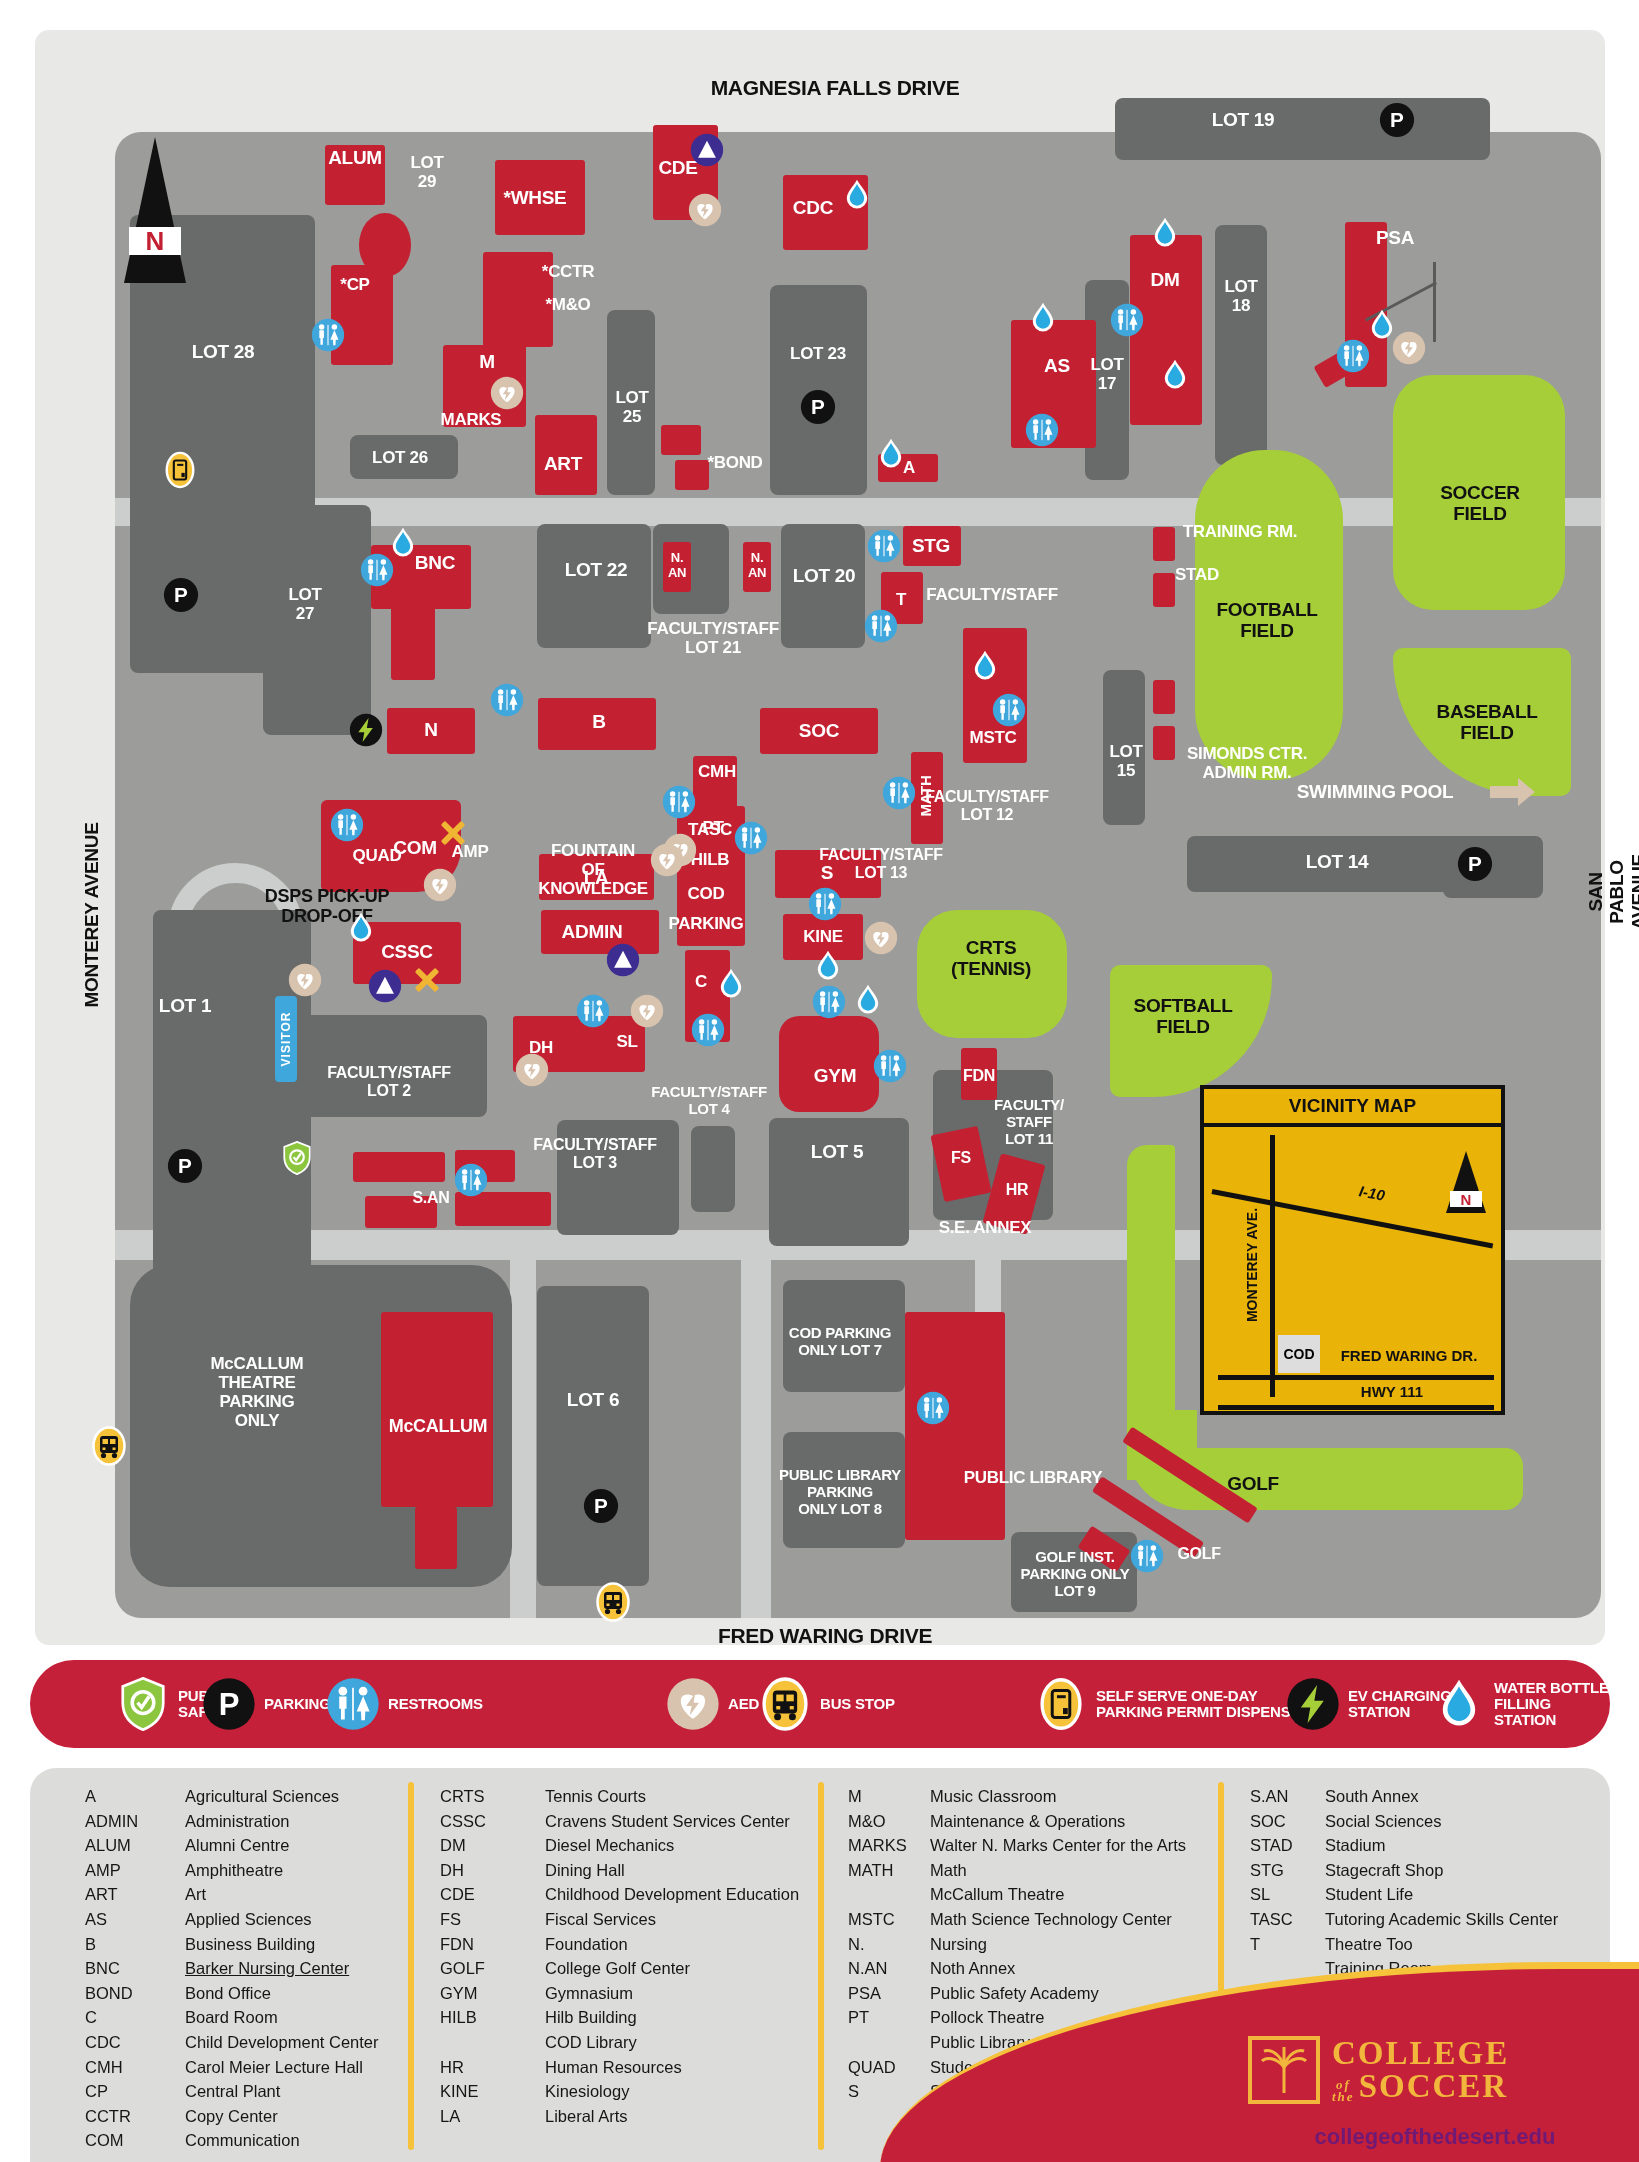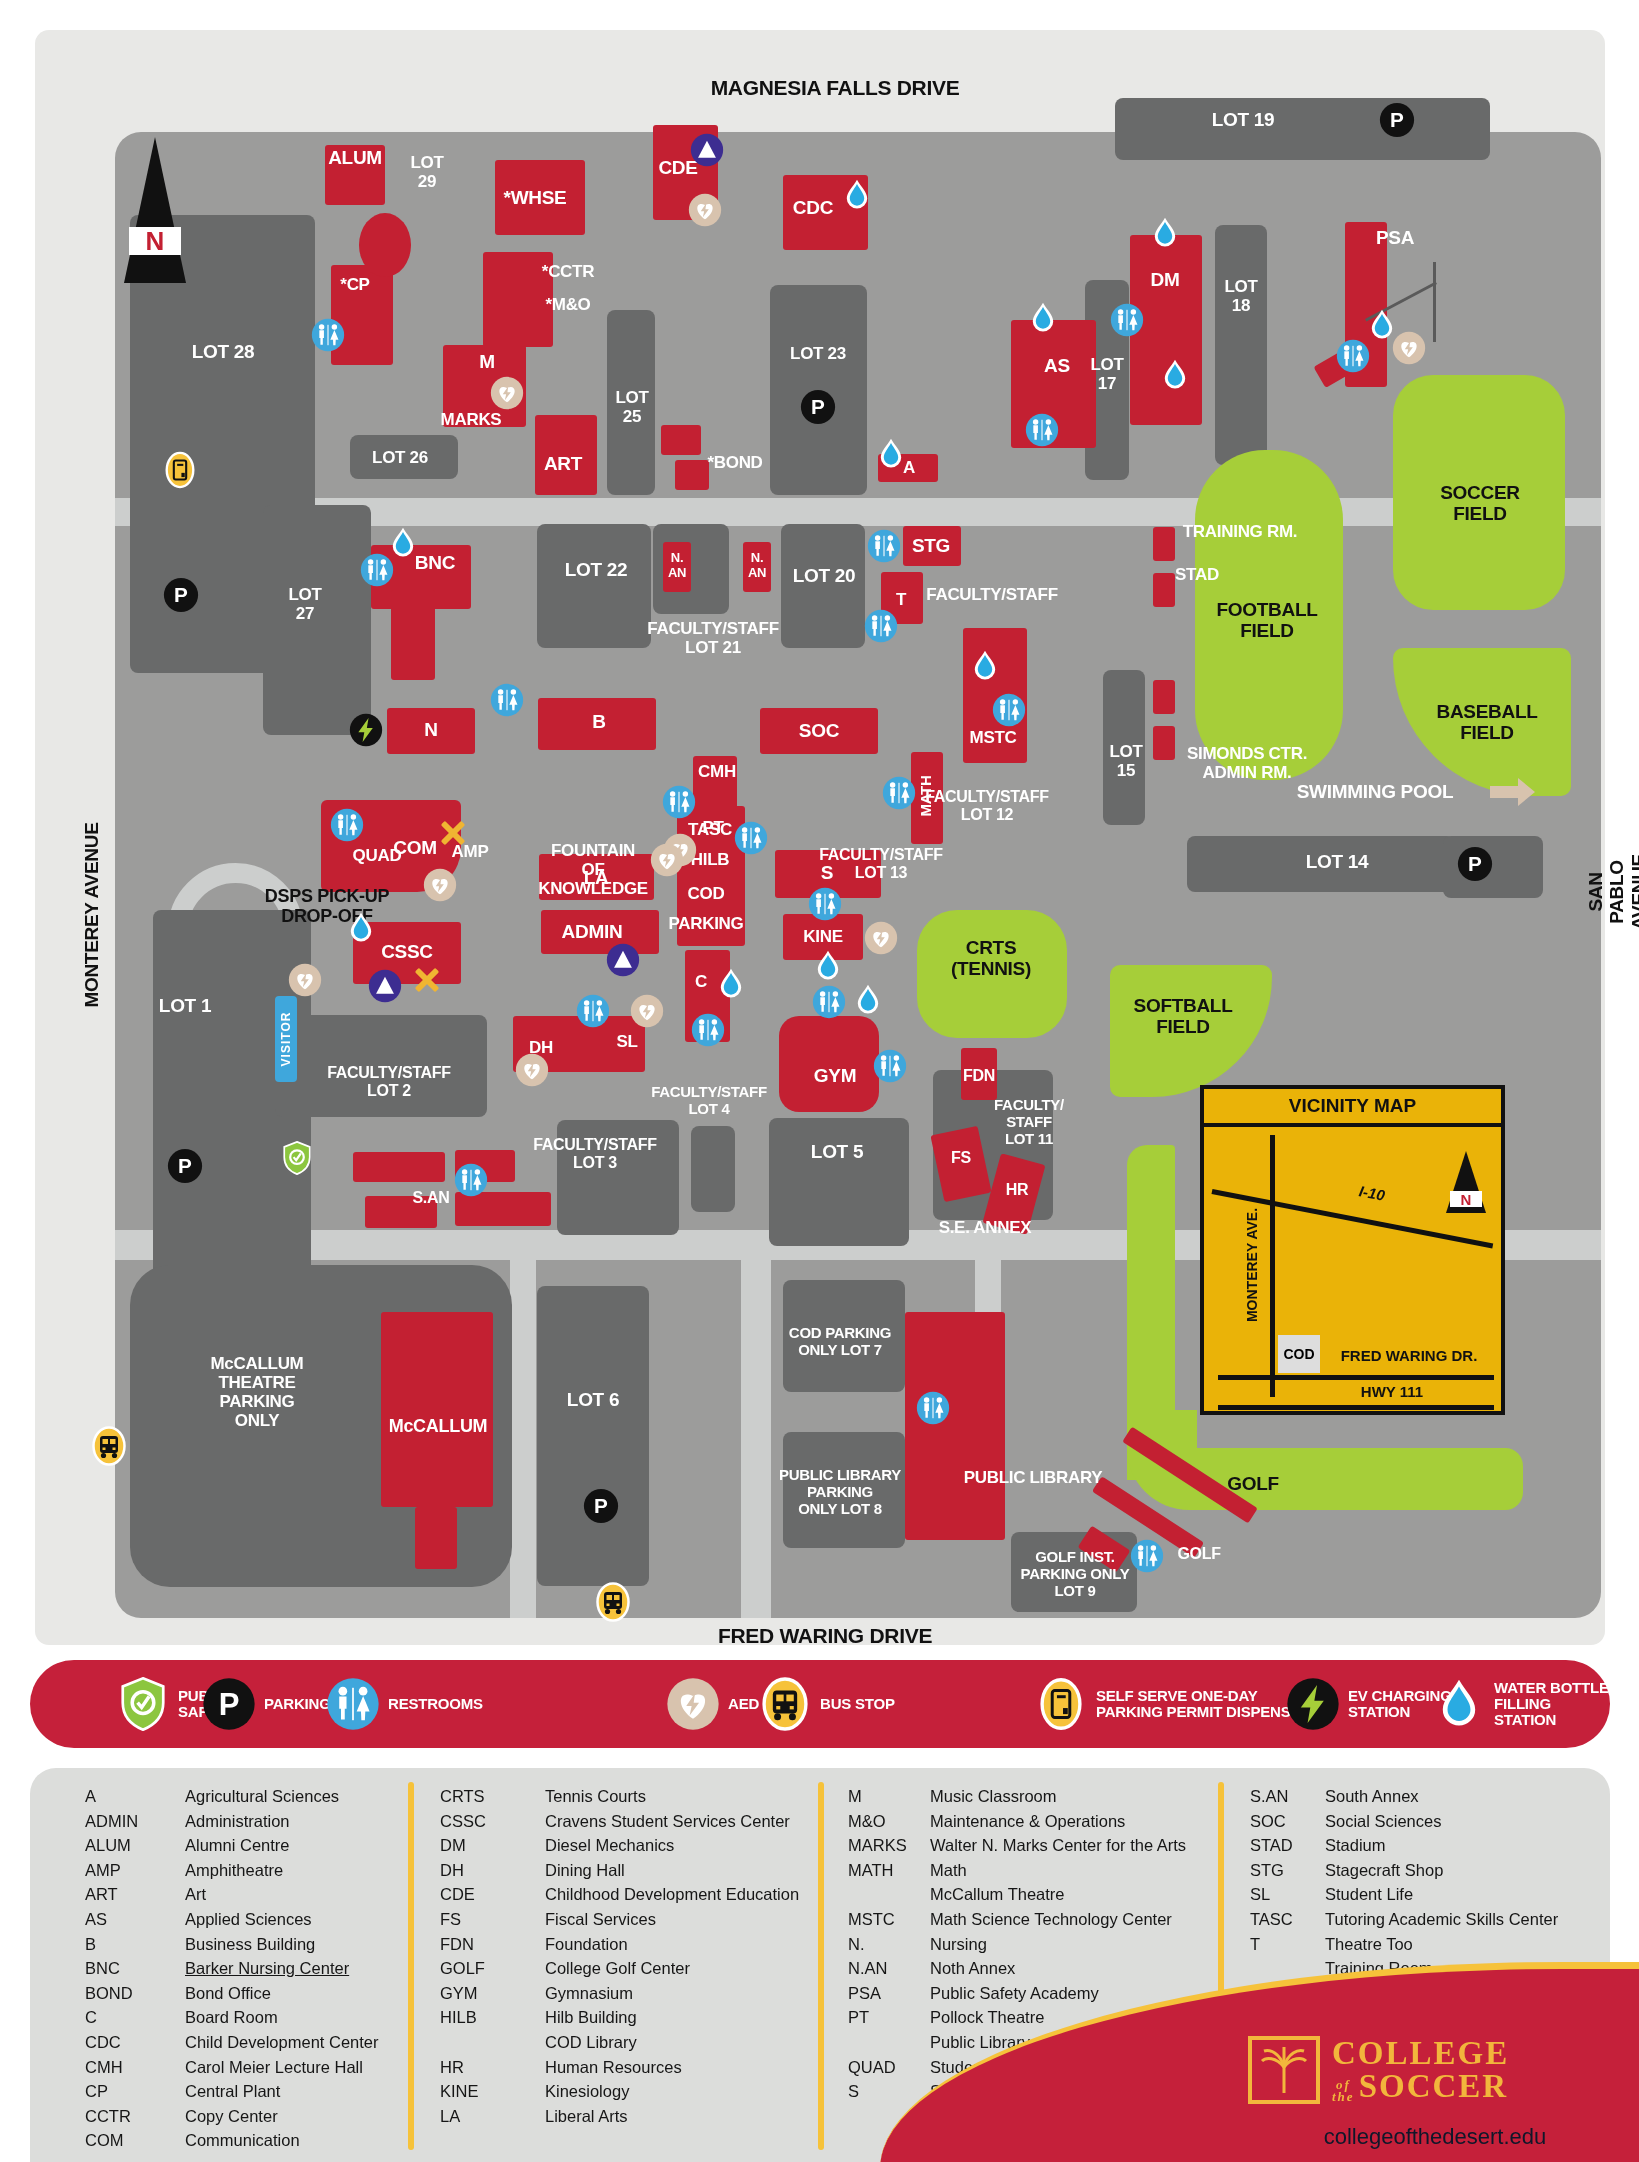--- a/index.html
+++ b/index.html
@@ -45,21 +45,21 @@
   .idx-sep{position:absolute;top:14px;width:6px;height:368px;background:#F6C23A;border-radius:3px;}
   #staff-note{position:absolute;left:1430px;top:1980px;width:180px;text-align:right;font-weight:700;font-size:19px;color:#111;}
   
   #brand-blob{position:absolute;left:880px;top:1962px;width:759px;height:200px;background:#c5203a;
       border-top:7px solid #F6C23A;border-top-left-radius:90% 100%;}
   #brand{position:absolute;left:1248px;top:2036px;display:flex;align-items:center;gap:12px;color:#F2B63C;}
   #brand-square{width:72px;height:68px;border:4px solid #F2B63C;box-sizing:border-box;display:flex;align-items:center;justify-content:center;}
   .brand-line{font-family:"Liberation Serif",serif;font-weight:700;font-size:33px;letter-spacing:2px;line-height:1.0;}
   .brand-mid{font-family:"Liberation Serif",serif;font-style:italic;font-weight:700;font-size:13px;line-height:0.9;
              display:inline-block;text-align:center;margin-right:4px;vertical-align:-4px;}
-  #brand-url{position:absolute;left:1270px;top:2124px;width:330px;text-align:center;color:#0f172a;font-weight:400;font-size:22px;}
+  #brand-url{position:absolute;left:1270px;top:2124px;width:330px;text-align:center;color:#701a75;font-weight:700;font-size:22px;}
 </style>
 </head>
 <body>
 
 <div id="page">
   <div id="map-ring">
     <div id="campus"></div>
     <div id="map-layer">
         <div class="shape sh-road" style="left: 80px; top: 468px; width: 1486px; height: 28px;"></div>
         <div class="shape sh-road" style="left: 80px; top: 1200px; width: 1486px; height: 30px;"></div>

